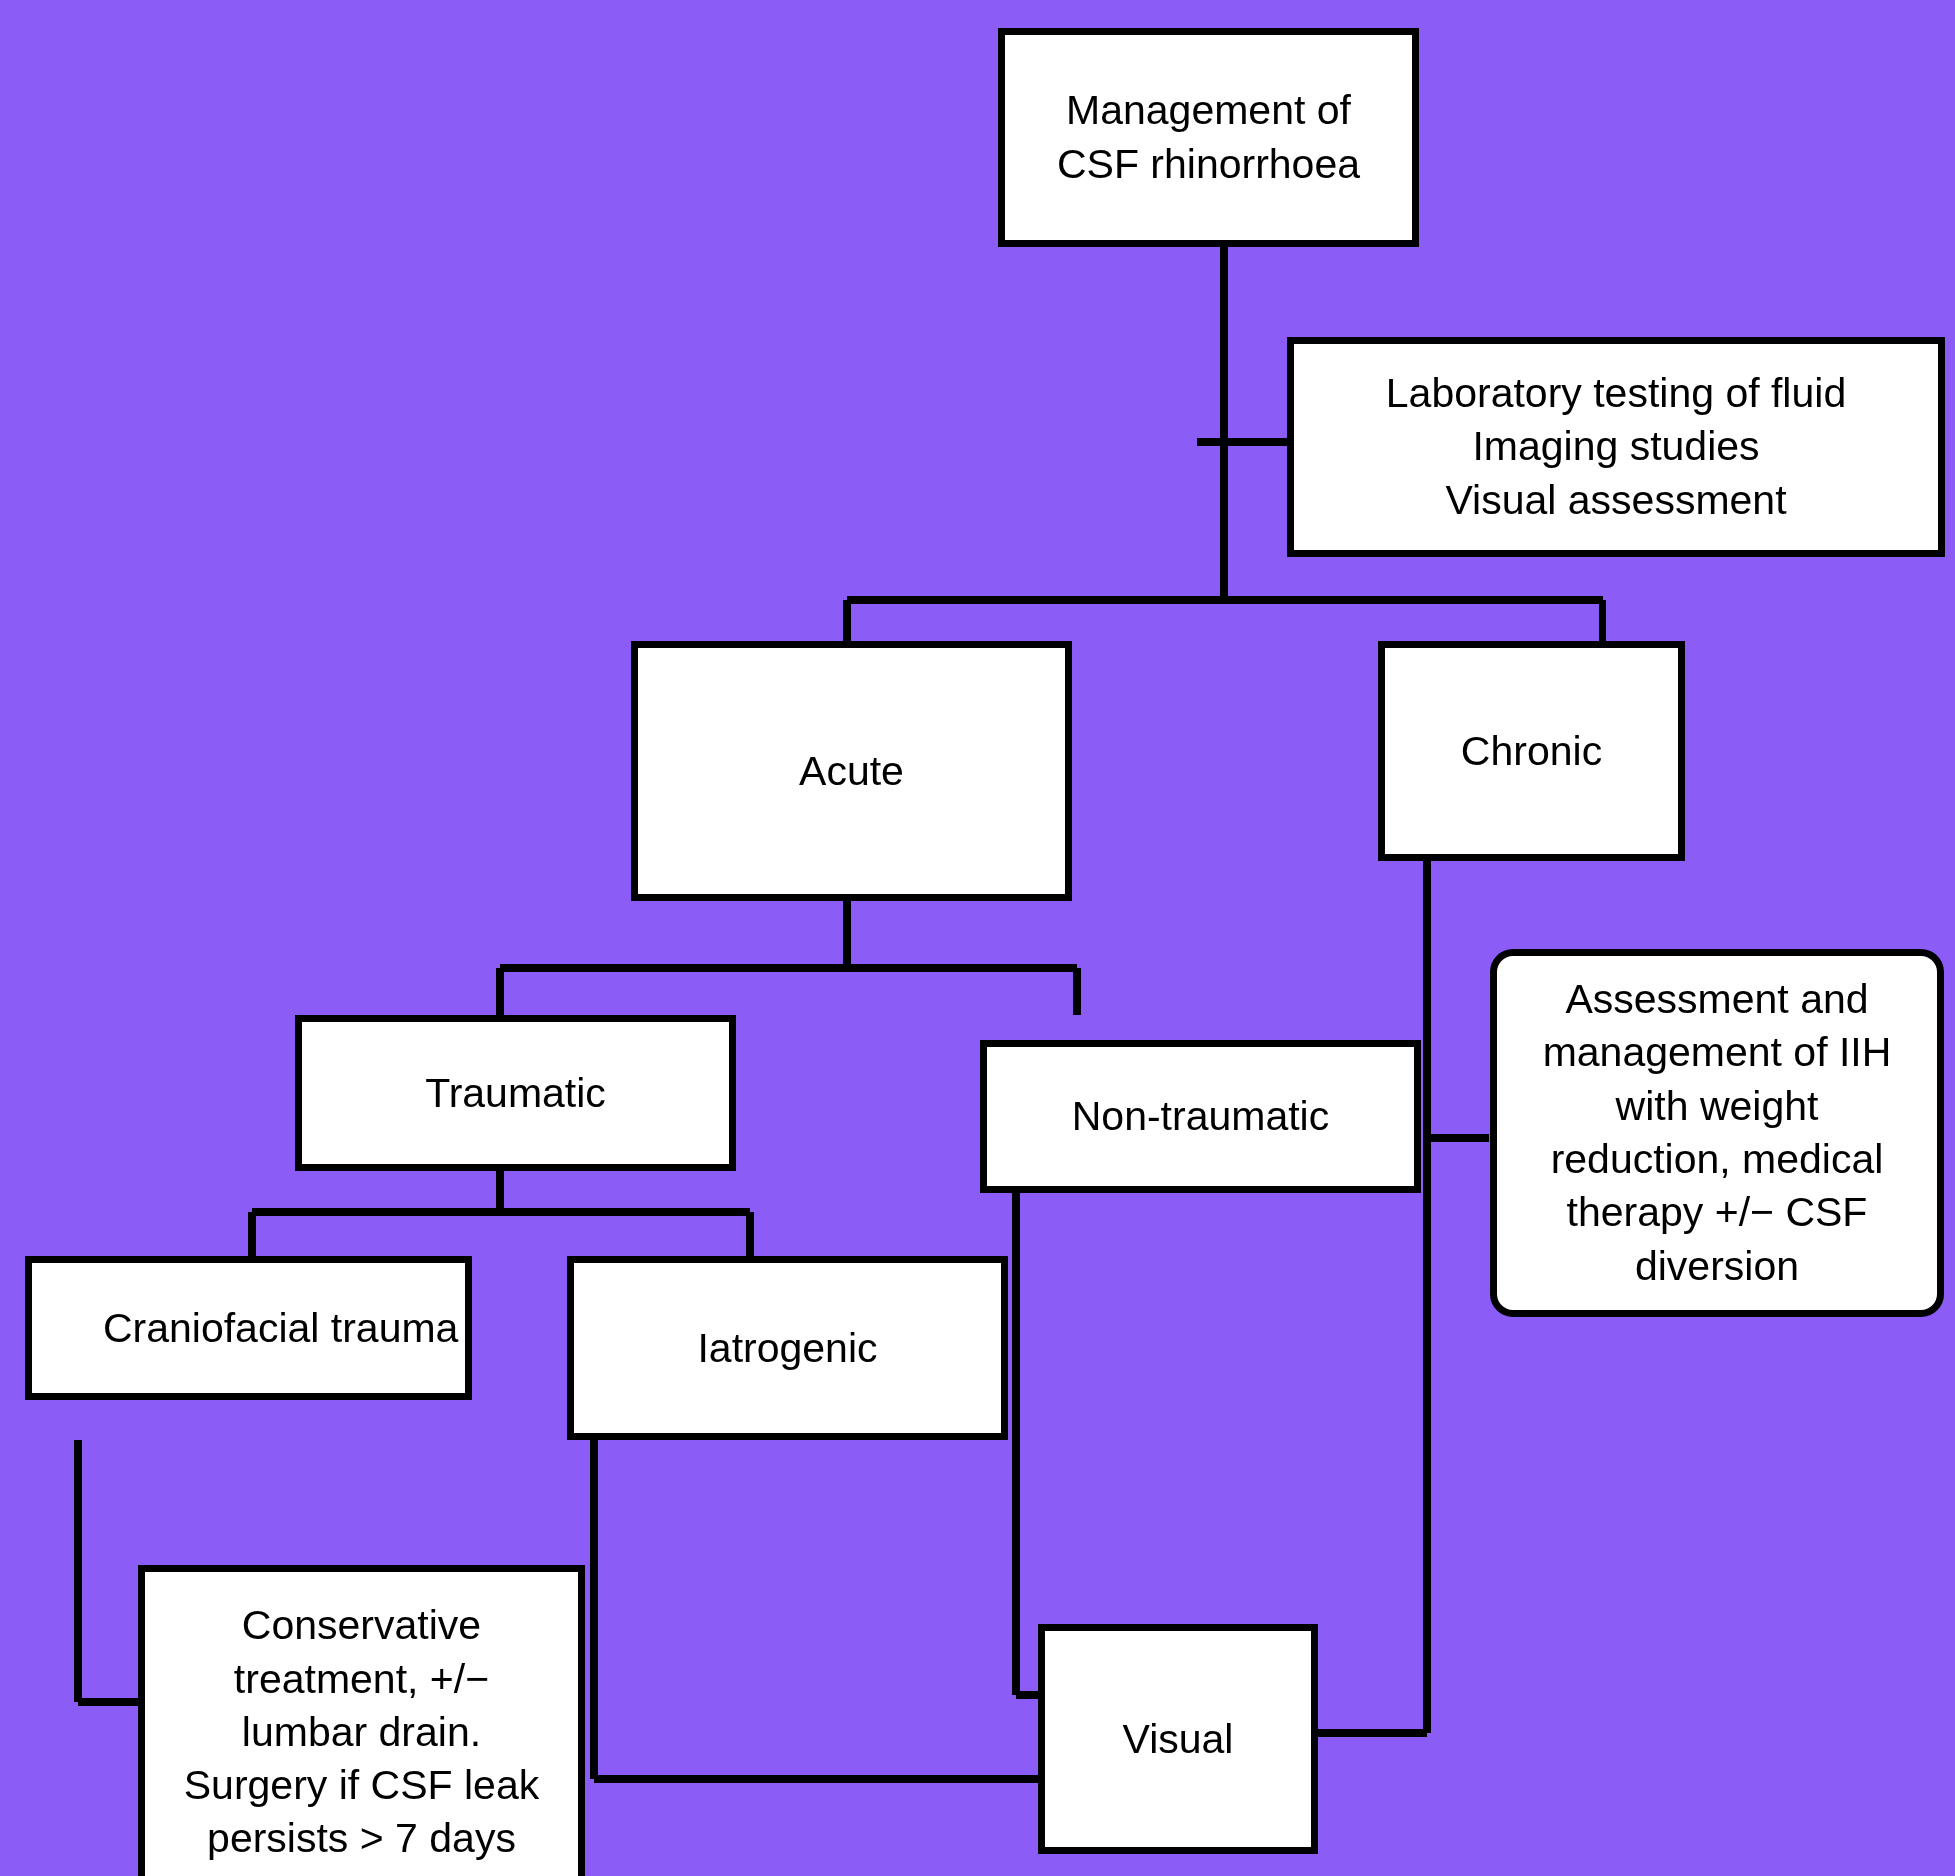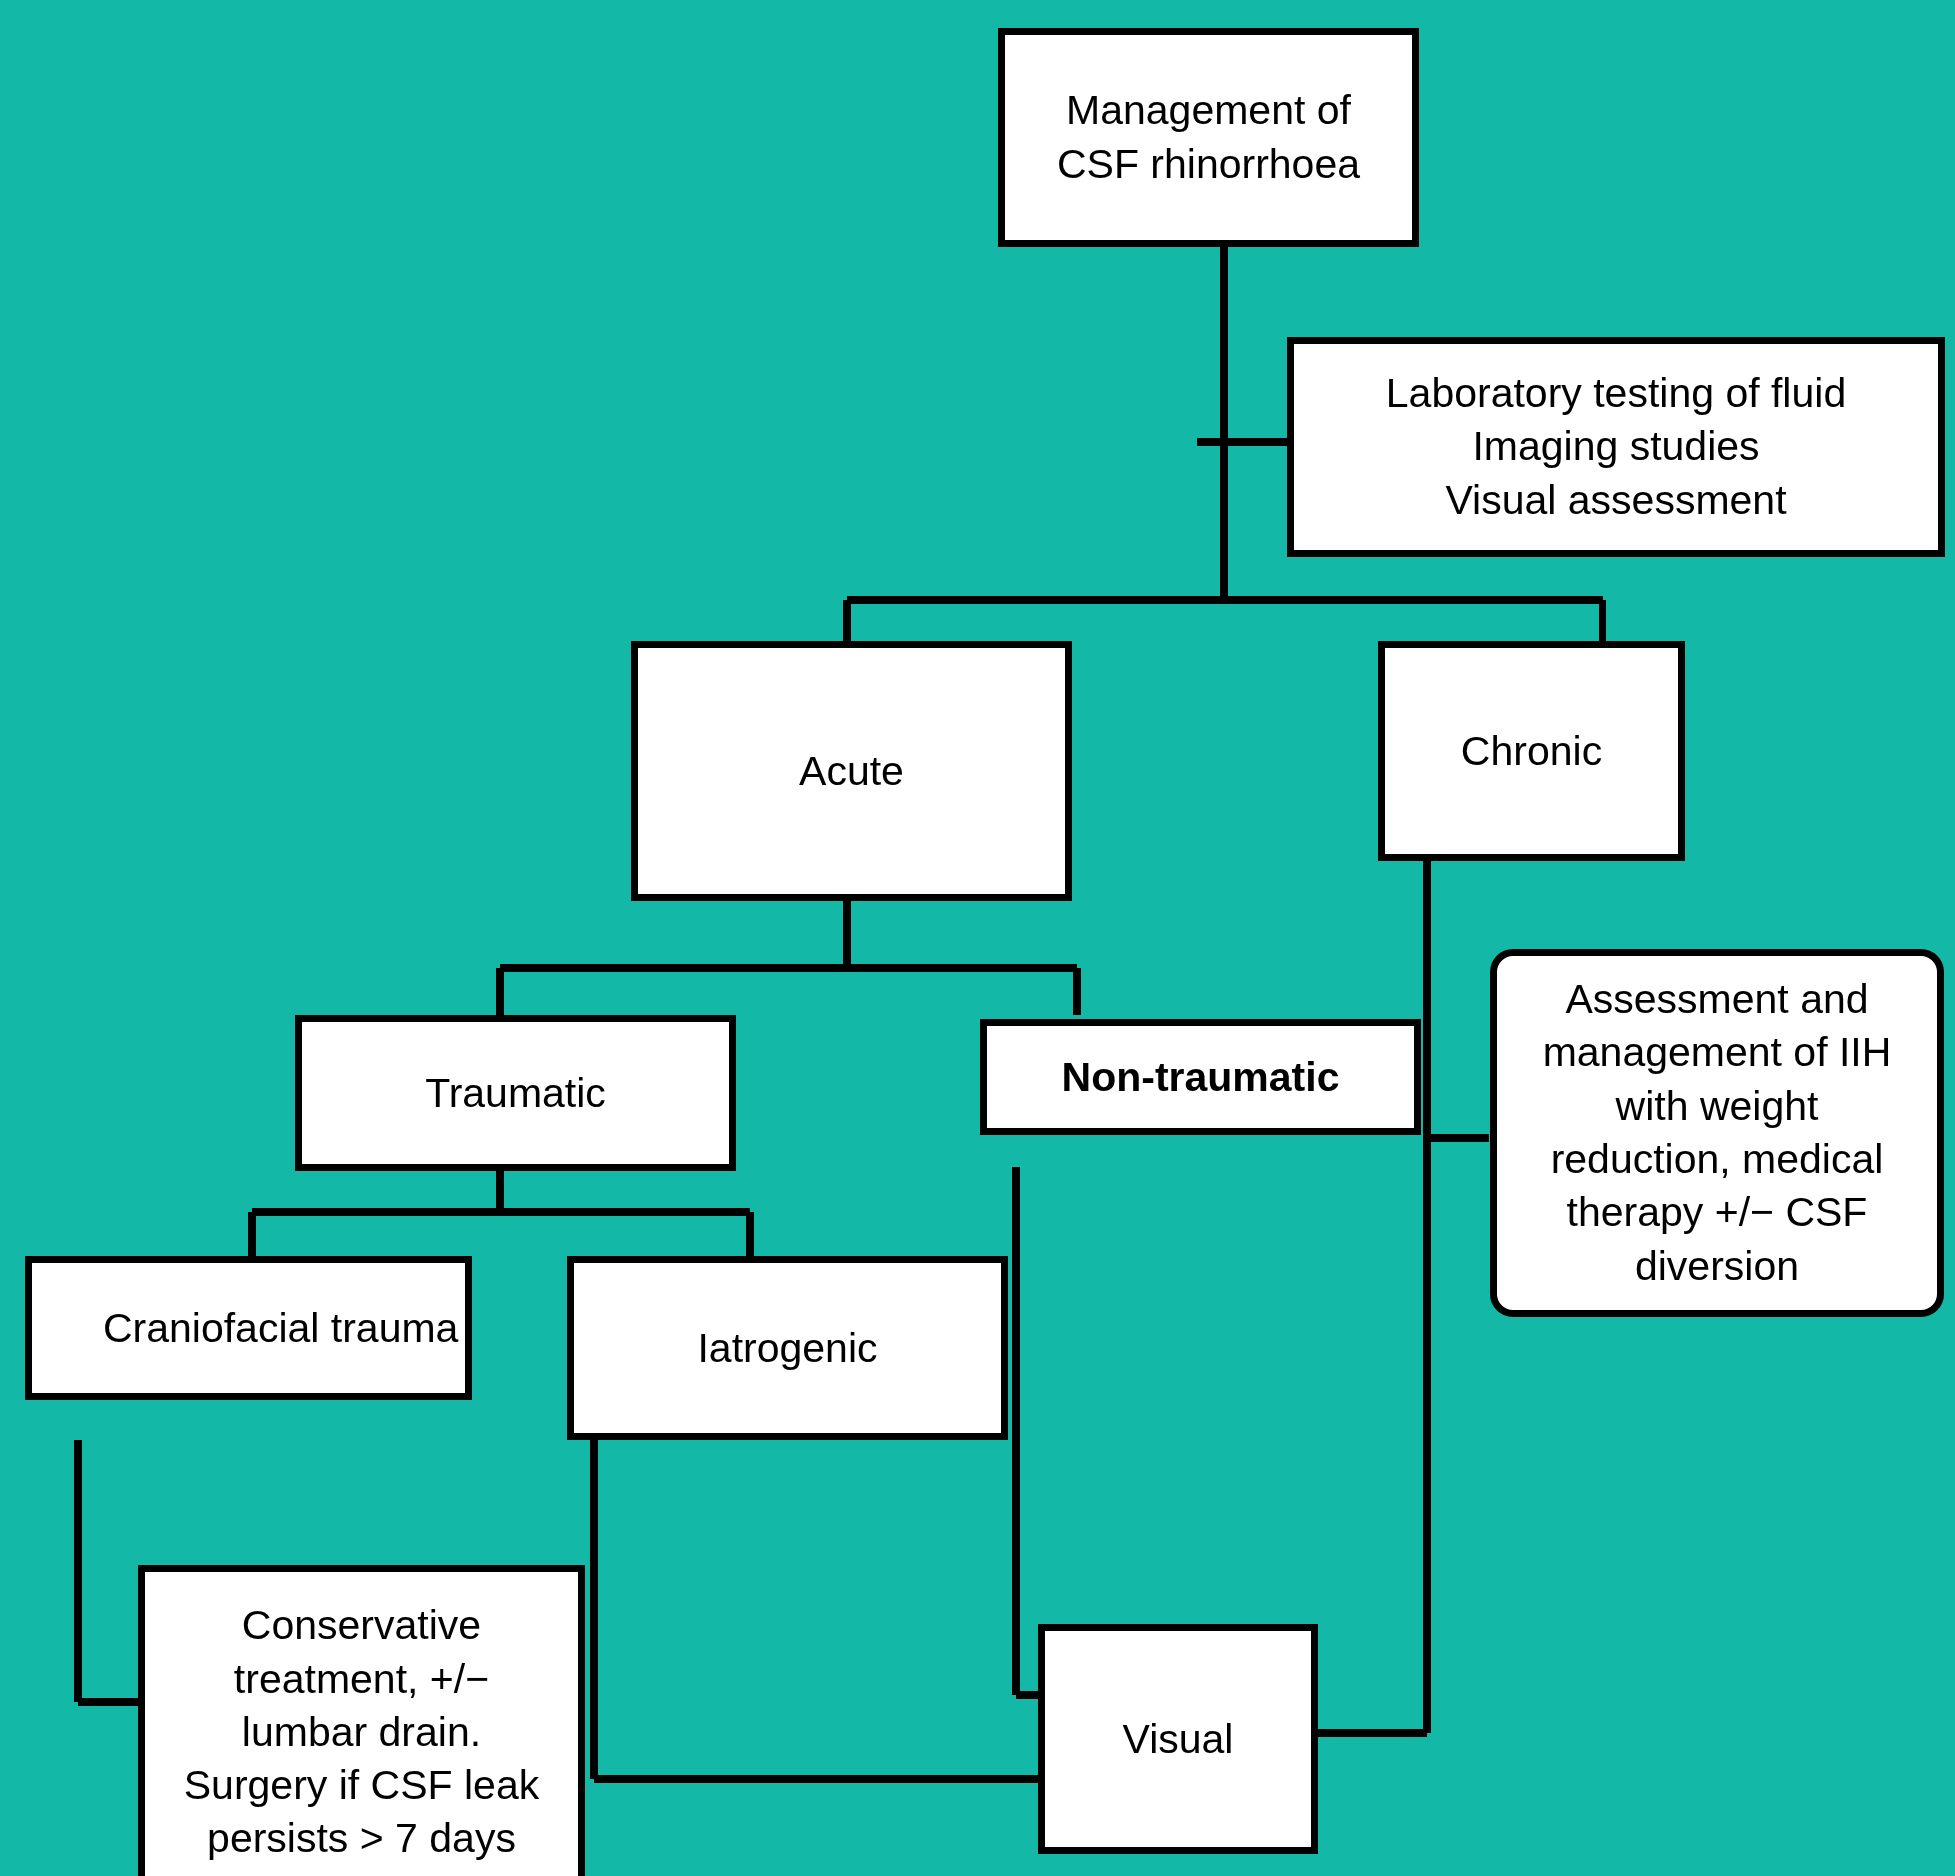--- a/index.html
+++ b/index.html
@@ -7,21 +7,21 @@
     padding: 0;
     background: #ffffff;
   }
   body {
     font-family: "Liberation Sans", sans-serif;
   }
   #flowchart-root {
     position: relative;
     width: 1955px;
     height: 1876px;
-    background: #14b8a6;
+    background: #8b5cf6;
     overflow: hidden;
   }
   #flow-svg {
     position: absolute;
     left: 0;
     top: 0;
     width: 1955px;
     height: 1876px;
   }
   .node-box {
@@ -108,21 +108,21 @@
   </div>
 
   <div class="node-box" style="left:1378px; top:641px; width:307px; height:220px;">
     <span class="node-label">Chronic</span>
   </div>
 
   <div class="node-box" style="left:295px; top:1015px; width:441px; height:156px;">
     <span class="node-label">Traumatic</span>
   </div>
 
-  <div class="node-box" style="left:980px; top:1019px; width:441px; height:116px;font-weight:bold;">
+  <div class="node-box" style="left:980px; top:1040px; width:441px; height:153px;">
     <span class="node-label">Non-traumatic</span>
   </div>
 
   <div class="node-box" style="left:1490px; top:949px; width:454px; height:368px;border-radius:23px;">
     <span class="node-label multiline">Assessment and
 management of IIH
 with weight
 reduction, medical
 therapy +/− CSF
 diversion</span>

